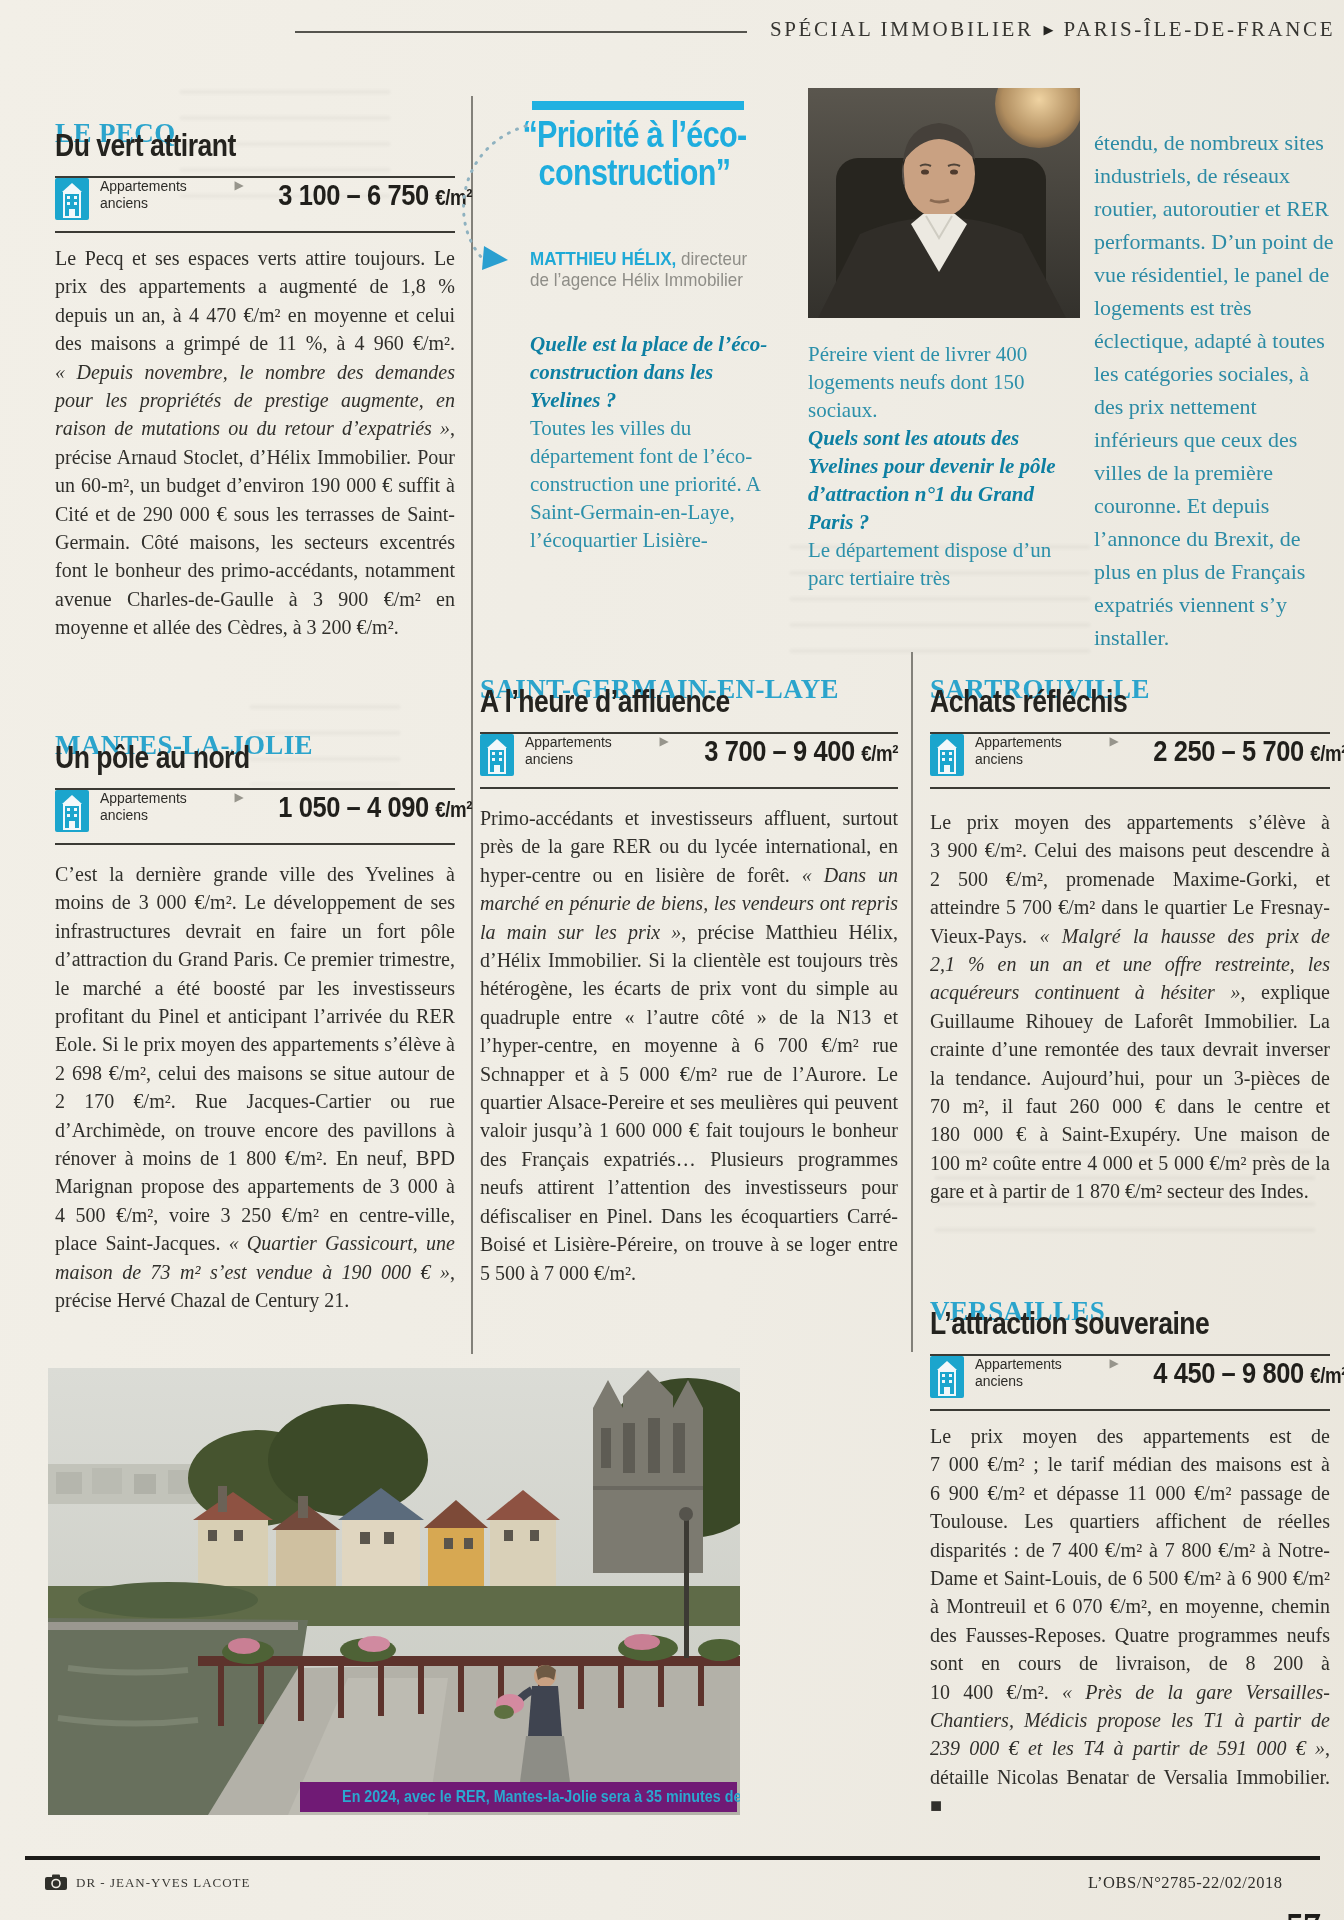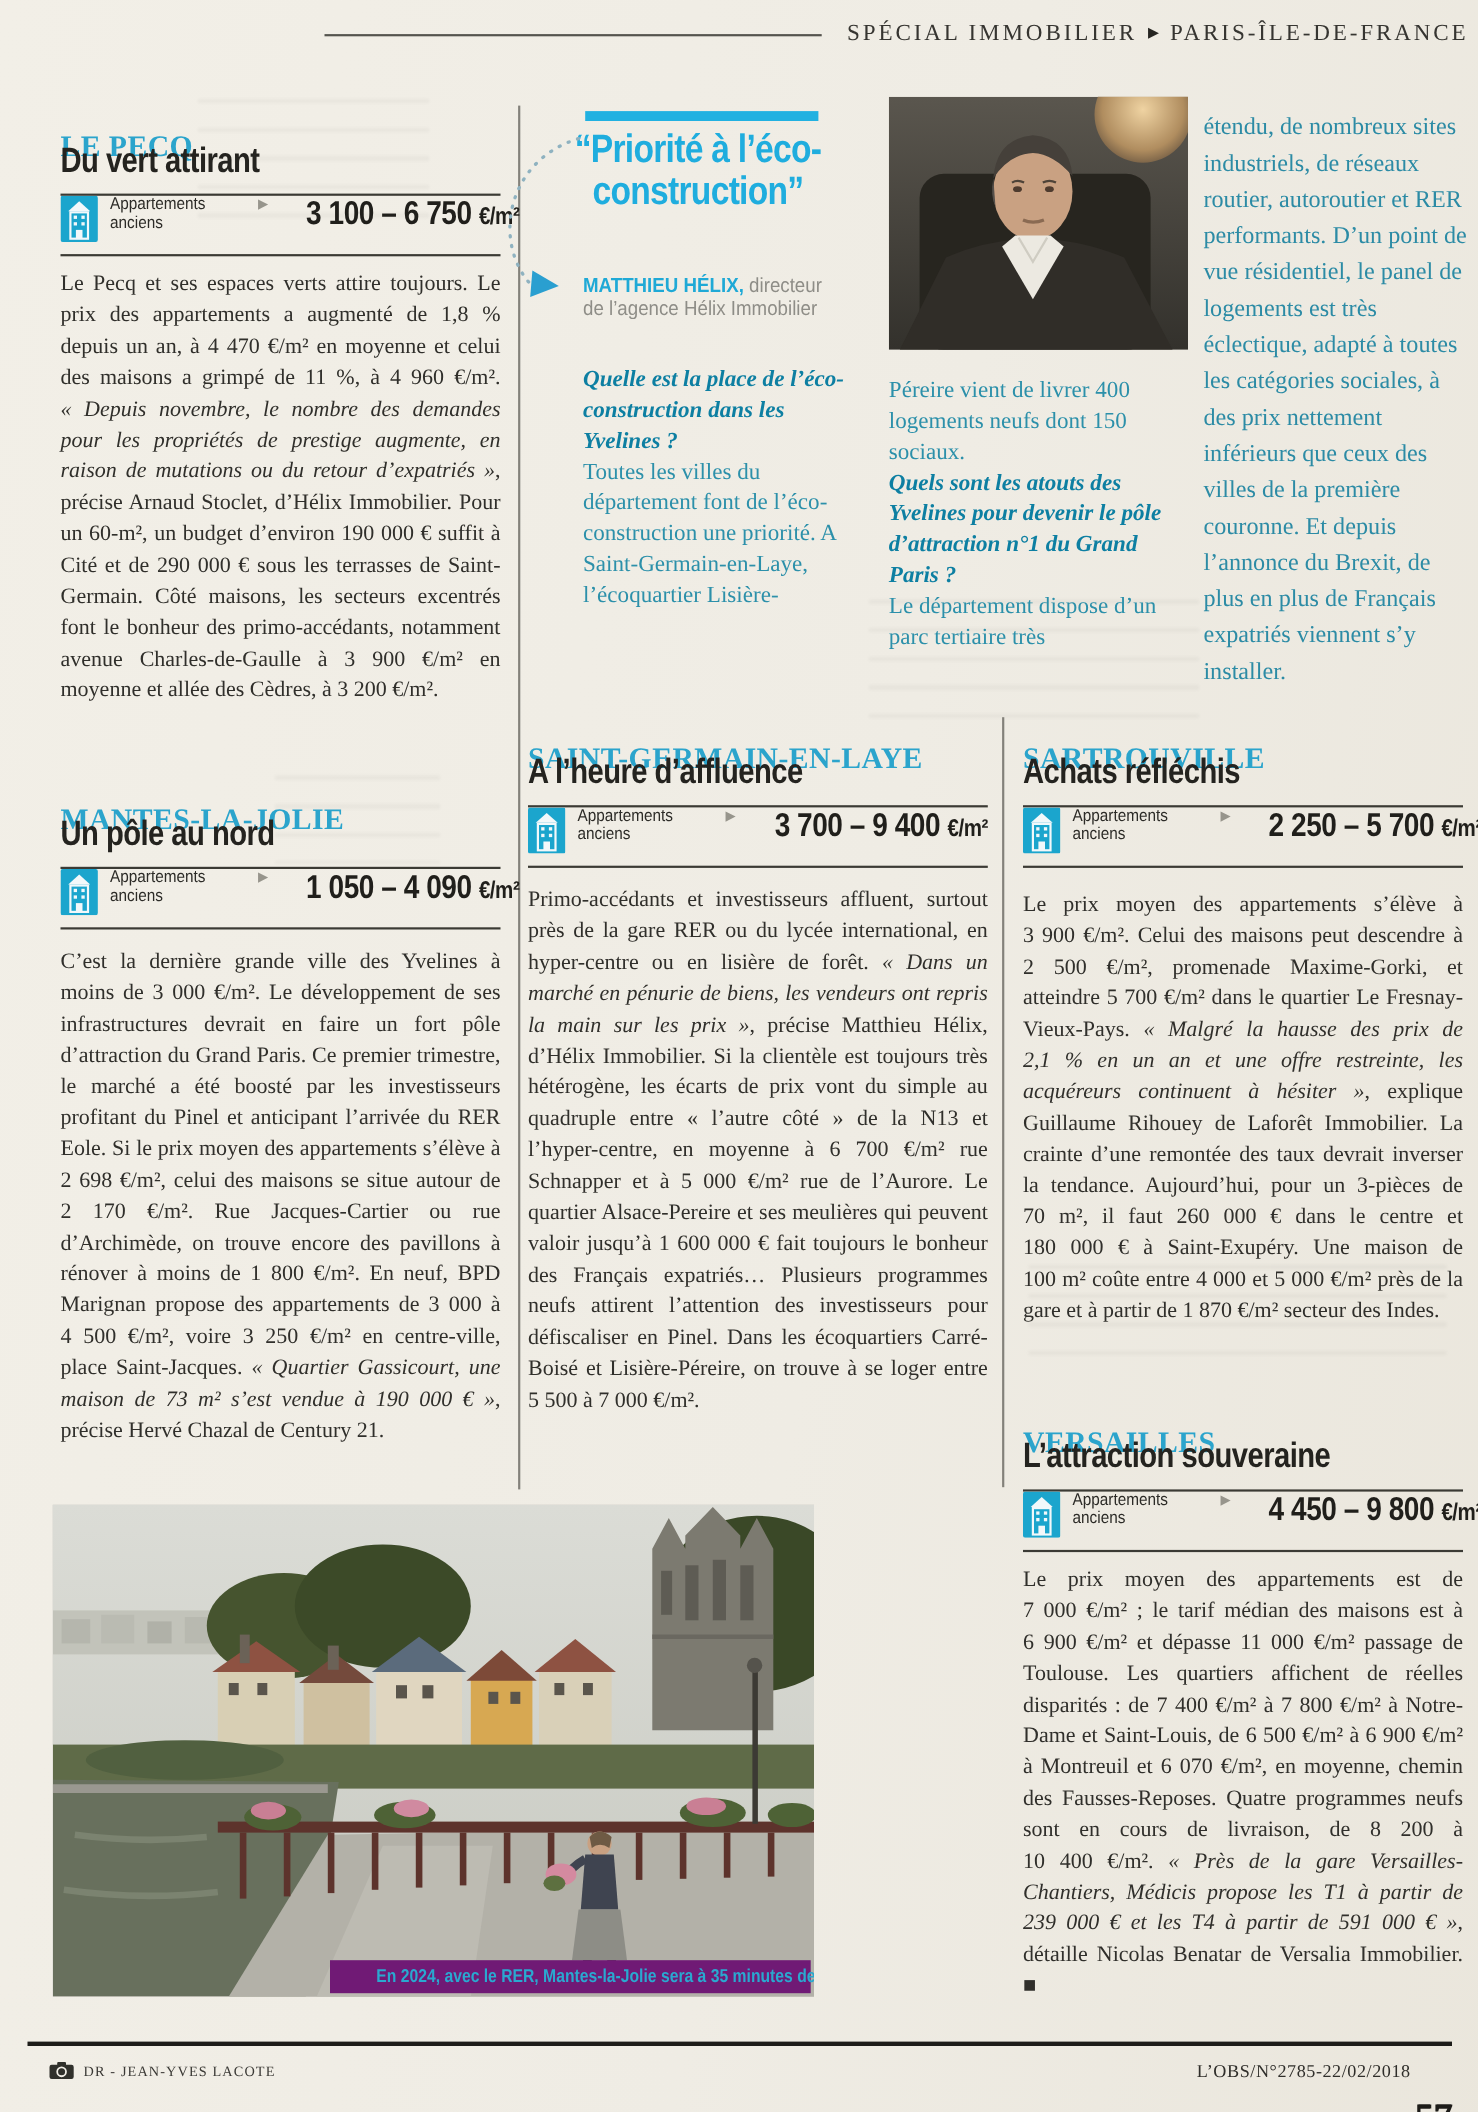--- a/index.html
+++ b/index.html
@@ -31,21 +31,21 @@
   .seg-i{font-style:italic;}
   
   .iv-bar{position:absolute;background:#21b1e1;}
   .iv-title{position:absolute;font:bold 36px/38px "Liberation Sans",sans-serif;letter-spacing:-.8px;color:#1fadde;
             text-align:center;transform:scaleX(.85);transform-origin:center top;}
   .iv-speaker{position:absolute;font:bold 18.5px/21px "Liberation Sans",sans-serif;transform:scaleX(.92);transform-origin:left top;}
   .iv-speaker .nm{color:#1fa9d6;}
   .iv-speaker .rl{color:#8e8d87;font-weight:normal;}
   .qa{position:absolute;font:21px/28px "Liberation Serif",serif;color:#2c90aa;}
   .qa .q{font-weight:bold;font-style:italic;color:#0d7fa2;}
-  .col4{position:absolute;font:22px/33px "Liberation Serif",serif;color:#2c8ba5;}
+  .col4{position:absolute;font:22px/33px "Liberation Serif",serif;color:#2c8ba5;margin-top:28px;}
   .vdiv{position:absolute;width:2px;background:#83817a;}
   
   .photo{position:absolute;overflow:hidden;background:#b9bab2;box-shadow:0 0 0 1px #b0aea4 inset;}
   .caption{position:absolute;right:3px;bottom:3px;height:30px;background:#701a75;display:flex;align-items:center;}
   .caption span{font:bold 17px "Liberation Sans",sans-serif;color:#2aa8d0;white-space:nowrap;
                 transform:scaleX(.84);transform-origin:center center;}
   
   .ft-rule{position:absolute;background:#1d1c19;}
   .ft-credit{position:absolute;display:flex;align-items:flex-end;gap:8px;font:13px "Liberation Serif",serif;
              letter-spacing:1px;color:#3a3935;}

